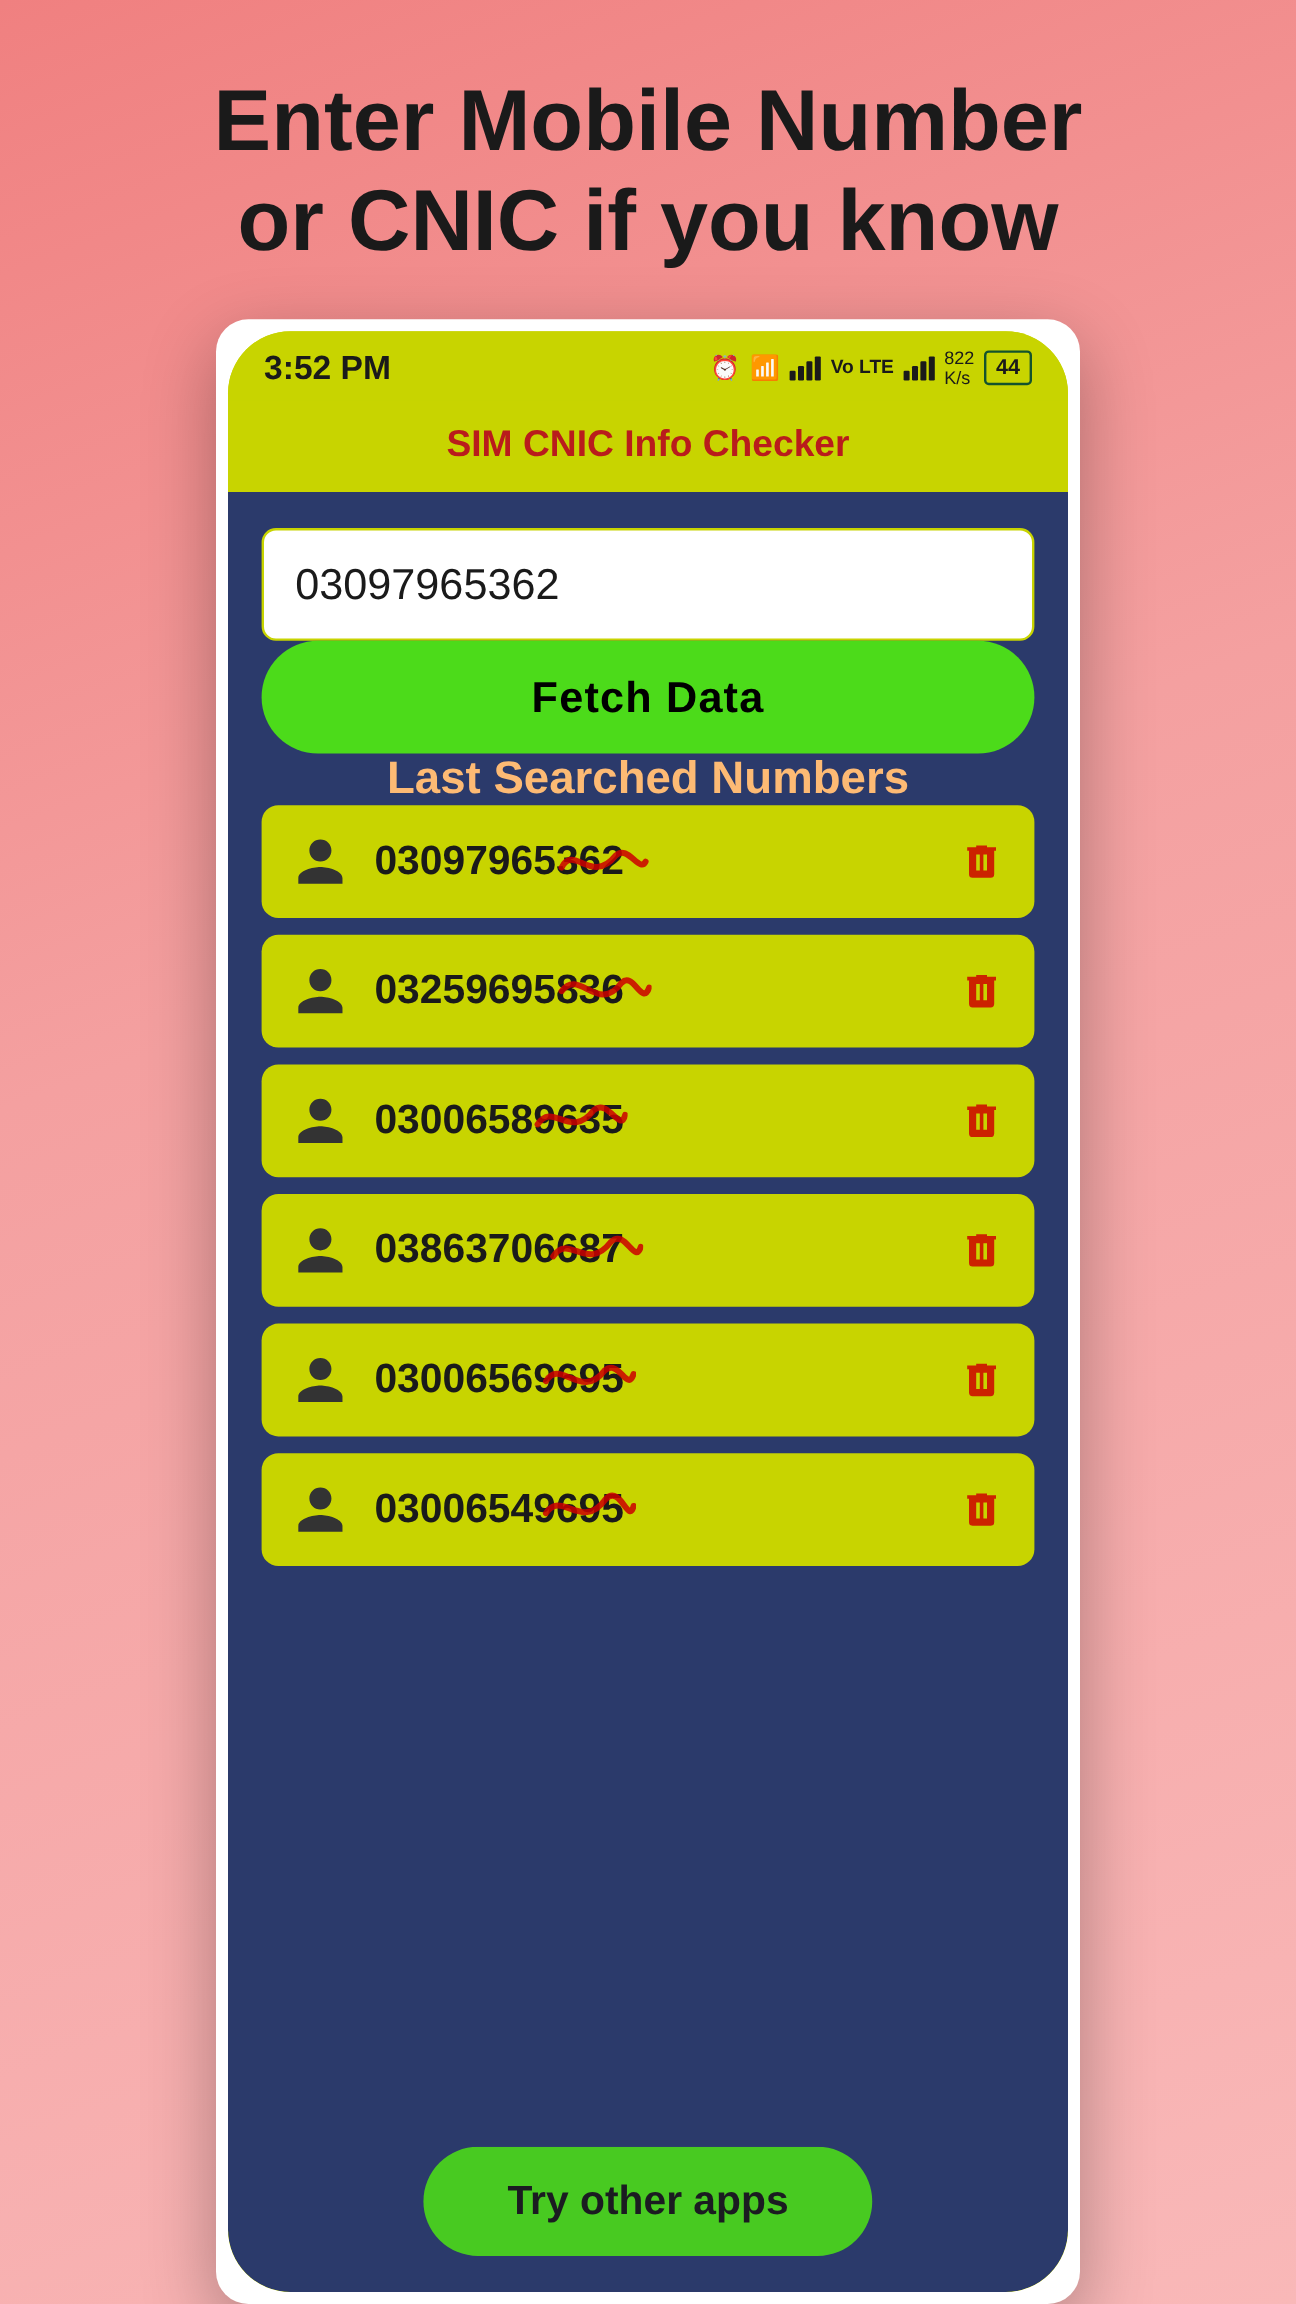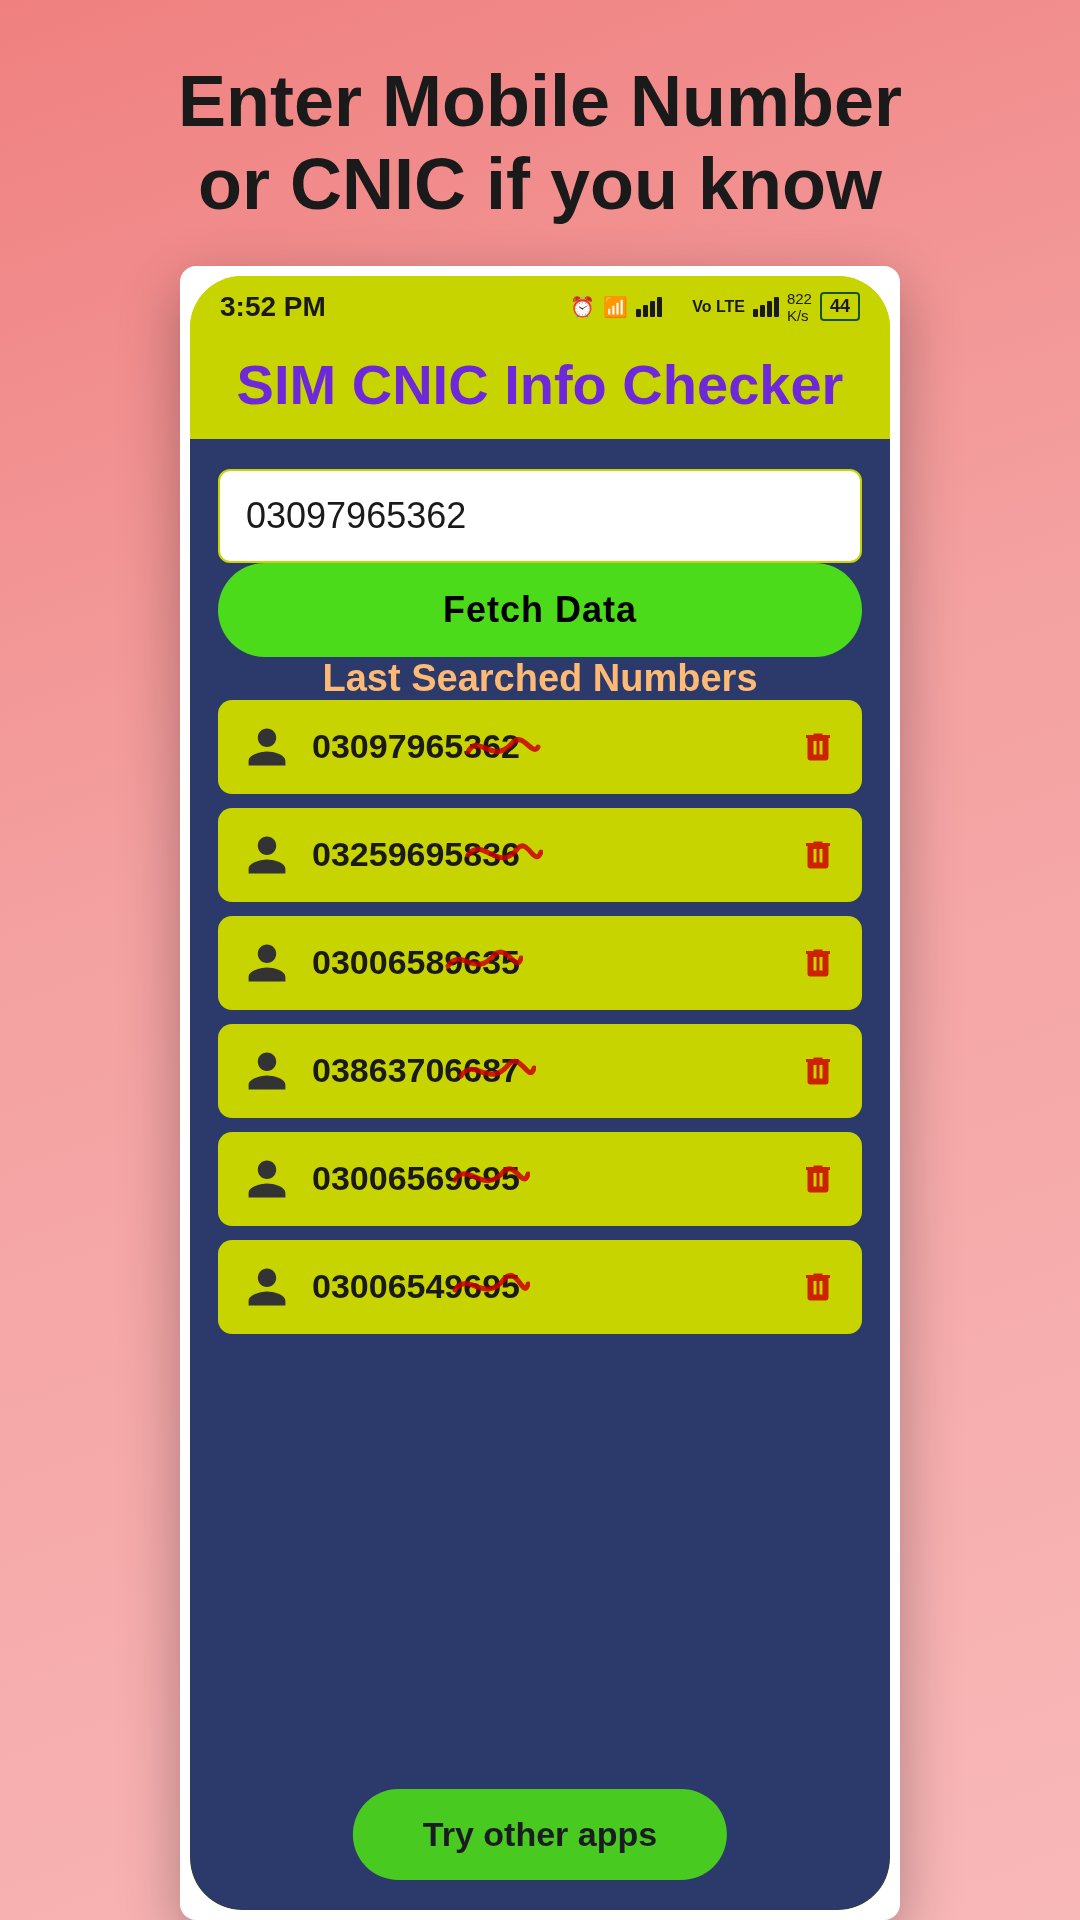--- a/index.html
+++ b/index.html
@@ -22,21 +22,21 @@
       color: #1a1a1a;
       font-size: 72px;
       font-weight: 900;
       line-height: 1.15;
       padding: 0 60px;
     }
 
     .phone-frame {
       width: 720px;
       background: white;
-      border-radius: 16px;
+      border-radius: 27px;
       padding: 10px;
       box-shadow: 0 20px 60px rgba(0,0,0,0.3);
       flex: 1;
       display: flex;
       flex-direction: column;
       overflow: hidden;
     }
 
     .phone-inner {
       border-radius: 52px;
@@ -69,23 +69,23 @@
       color: #1a1a1a;
     }
 
     .app-title-bar {
       background: #c8d400;
       padding: 18px 20px 22px;
       text-align: center;
     }
 
     .app-title {
-      font-size: 56px;
-      font-weight: bold;
-      color: #6d28d9;
+      font-size: 31px;
+      font-weight: bold;
+      color: #b91c1c;
     }
 
     .app-content {
       background: #2b3a6b;
       flex: 1;
       padding: 30px 28px 28px;
       display: flex;
       flex-direction: column;
       border-radius: 0 0 52px 52px;
     }
@@ -207,21 +207,21 @@
       <span class="status-time">3:52 PM</span>
       <div class="status-icons">
         <span>⏰</span>
         <span>📶</span>
         <div class="signal-bar">
           <span style="height:8px;"></span>
           <span style="height:12px;"></span>
           <span style="height:16px;"></span>
           <span style="height:20px;"></span>
         </div>
-        <span style="font-size:16px;font-weight:bold;margin-left:22px;">Vo LTE</span>
+        <span style="font-size:16px;font-weight:bold;">Vo LTE</span>
         <div class="signal-bar">
           <span style="height:8px;"></span>
           <span style="height:12px;"></span>
           <span style="height:16px;"></span>
           <span style="height:20px;"></span>
         </div>
         <span style="font-size:15px;">822<br>K/s</span>
         <span style="border:2px solid #14532d; border-radius:4px; padding:2px 8px; font-size:18px; font-weight:bold;">
           <span>44</span>
         </span>

